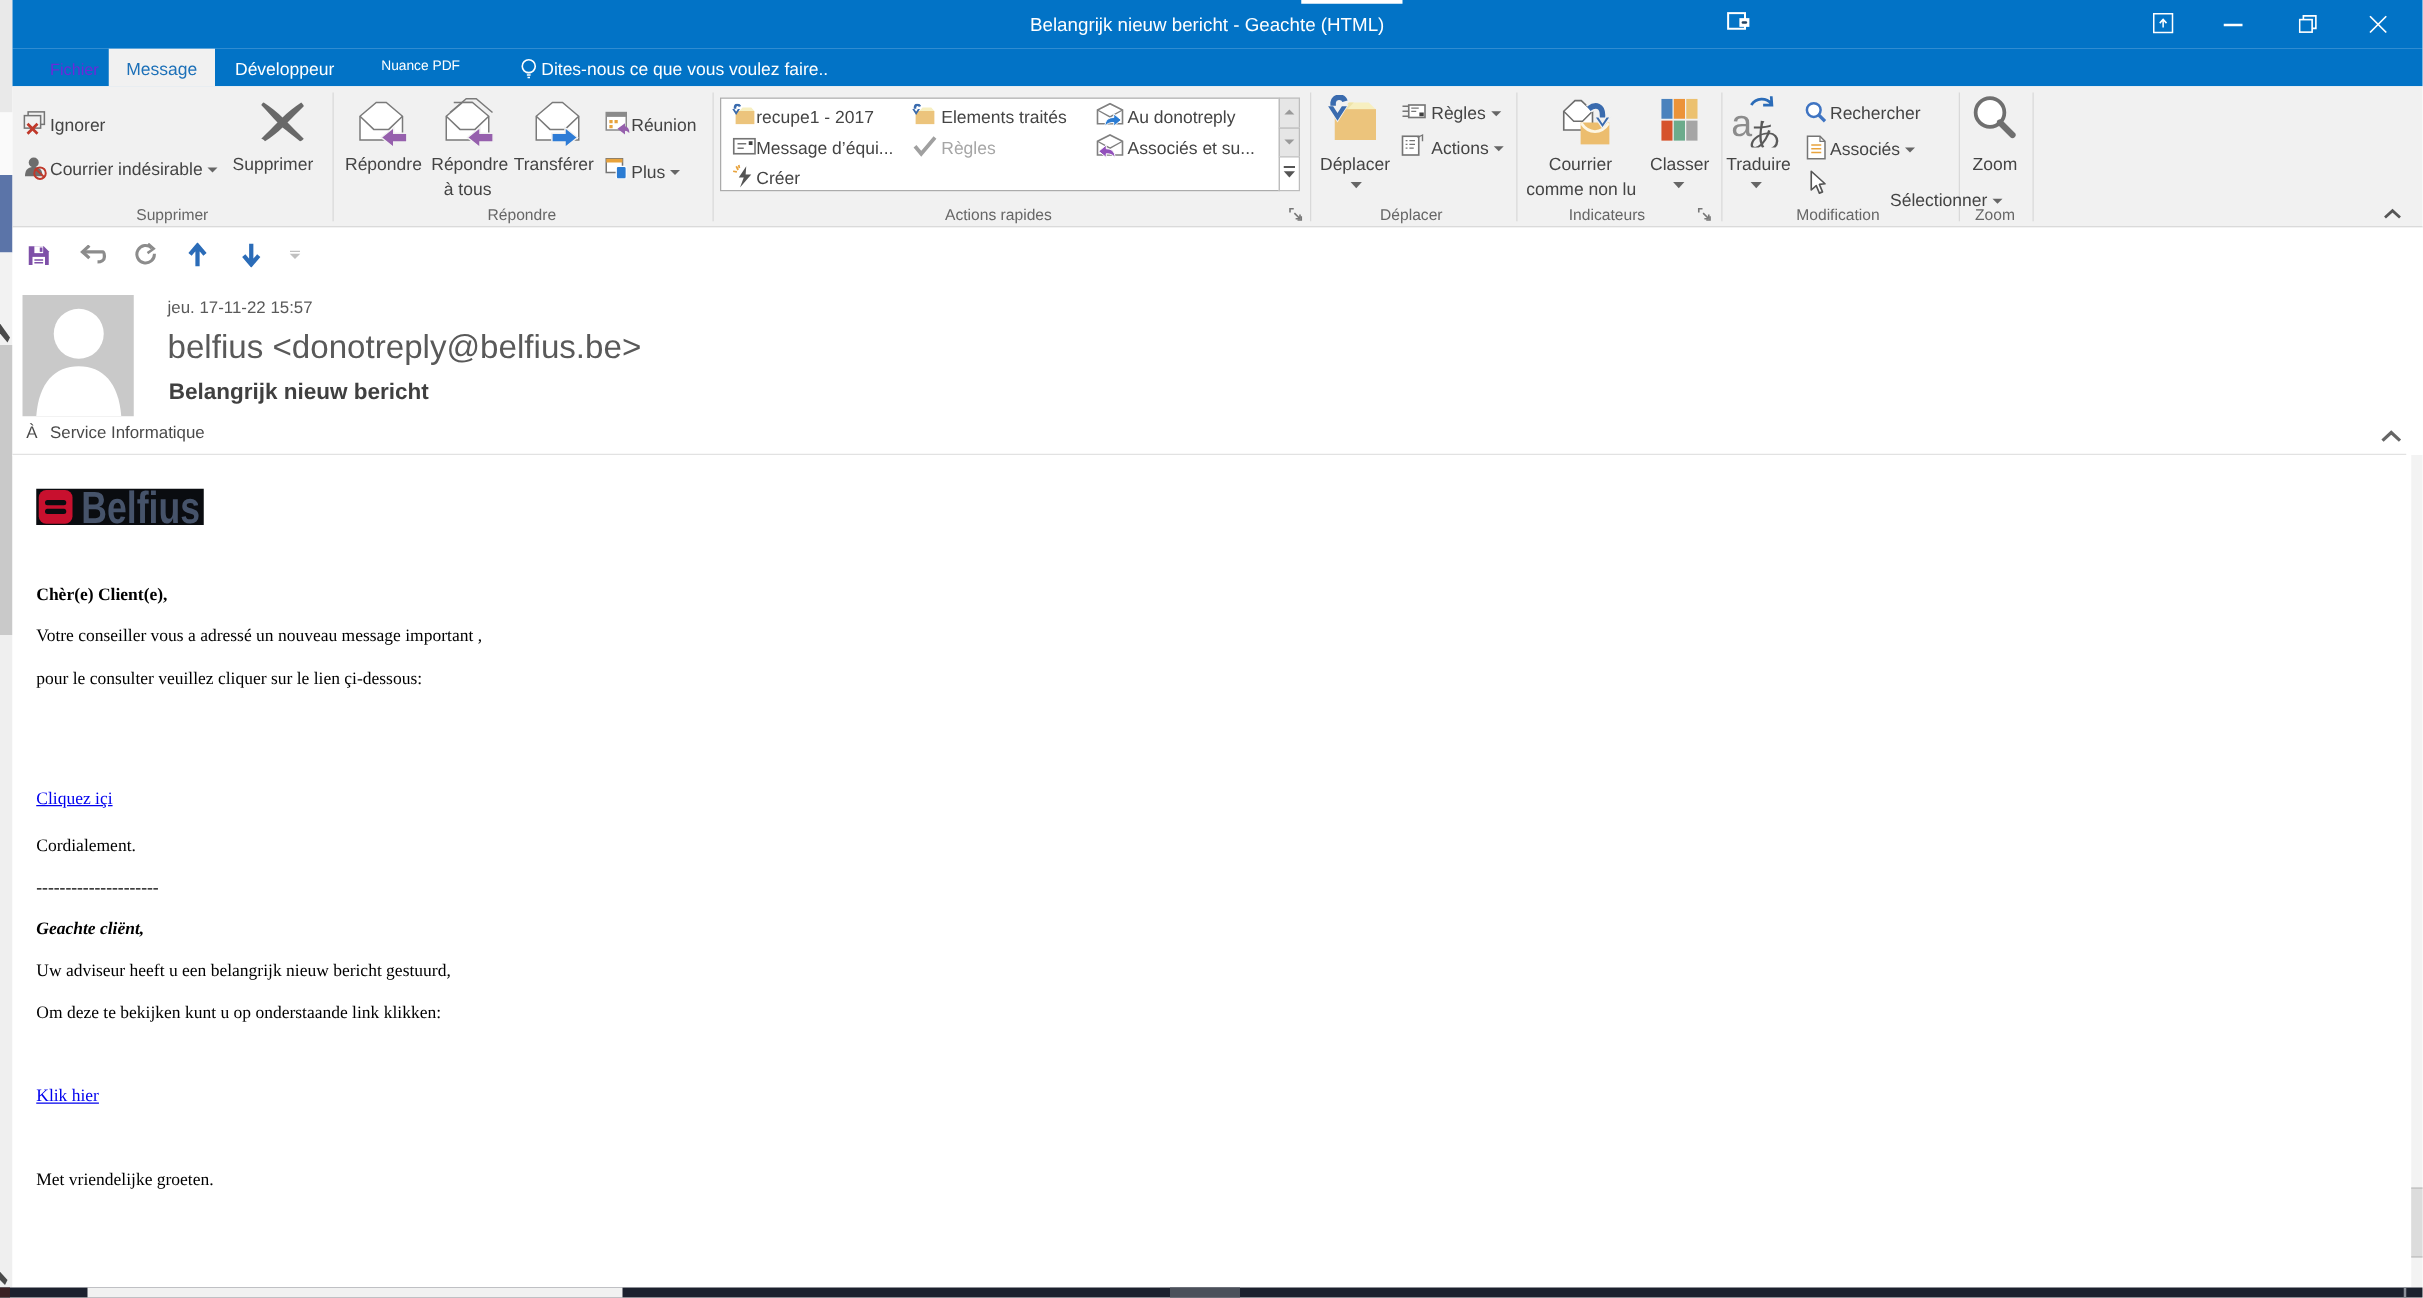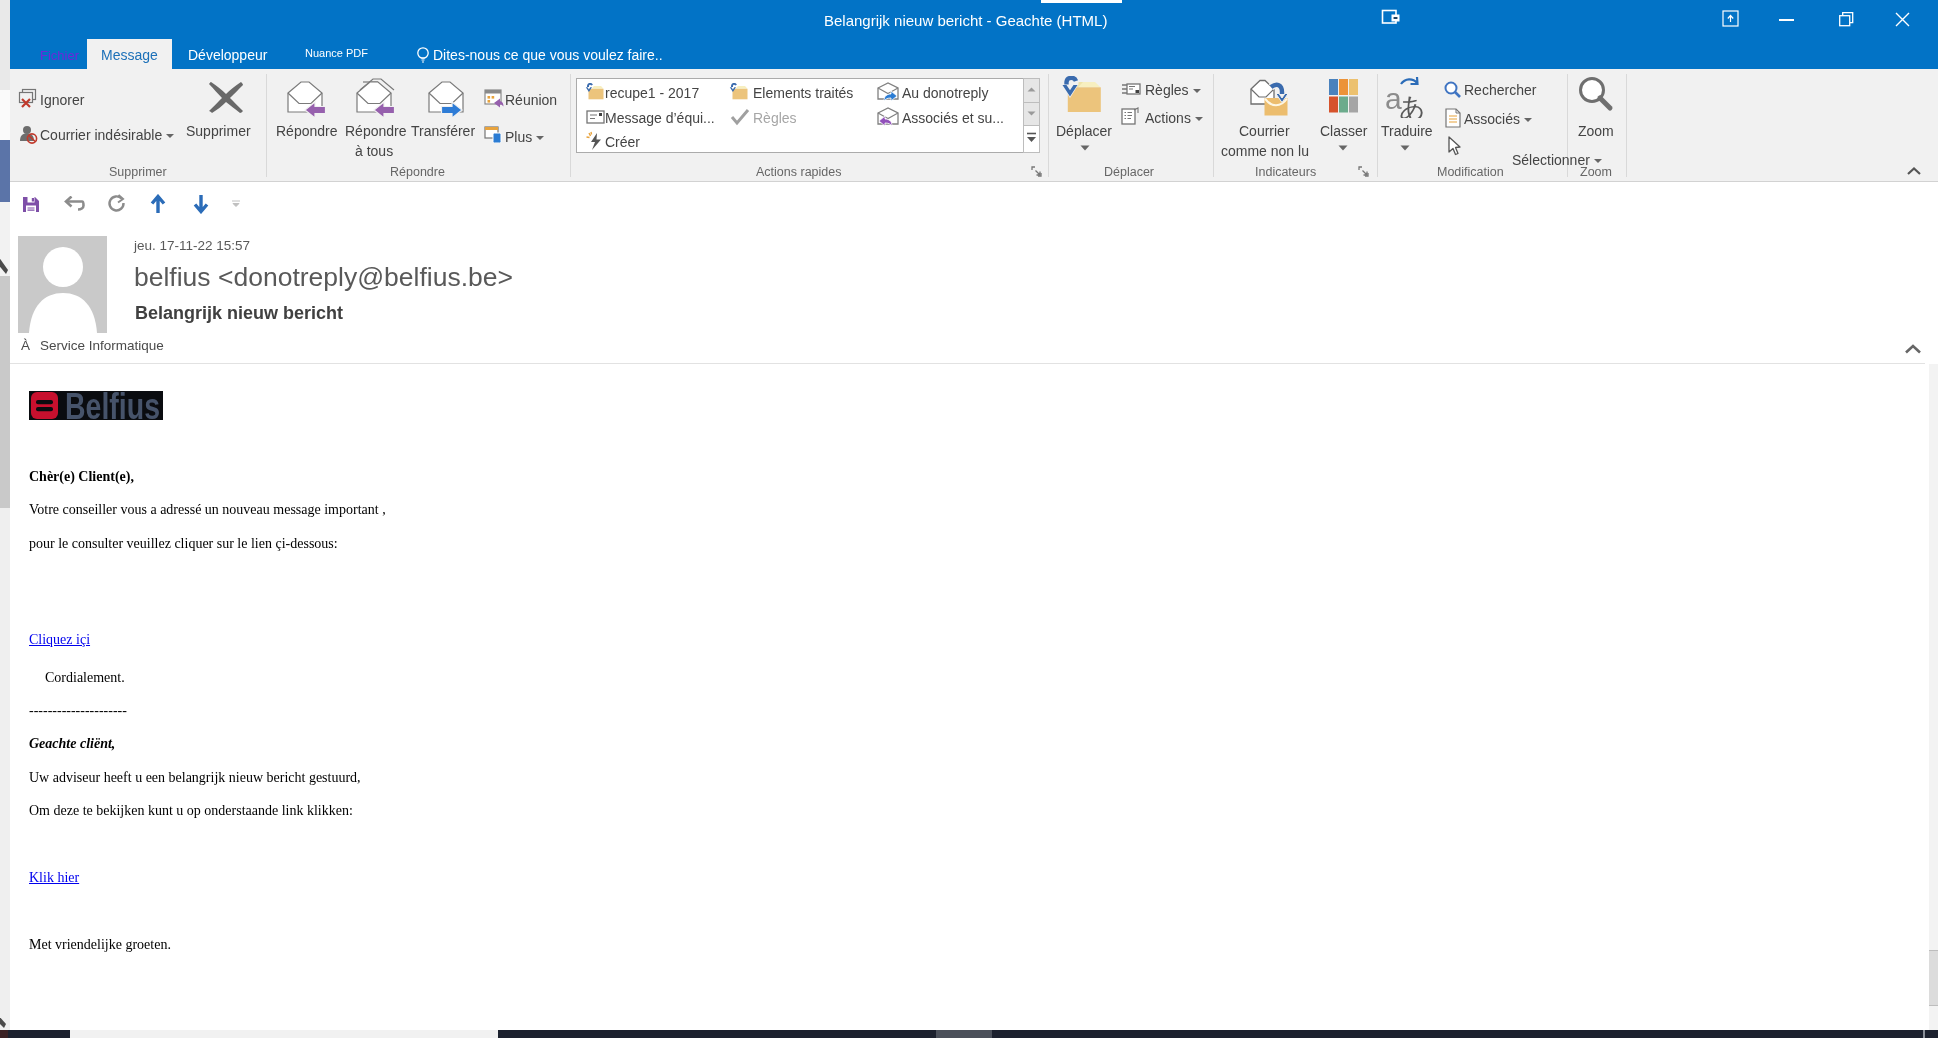--- a/index.html
+++ b/index.html
@@ -343,21 +343,21 @@
 <rect x="2" y="1" width="27" height="27" rx="6" fill="#c8102e"></rect>
 <rect x="7" y="9" width="17" height="4.2" rx="2" fill="#0a0c10"></rect>
 <rect x="7" y="16" width="17" height="4.2" rx="2" fill="#0a0c10"></rect>
 <text x="36" y="27.5" font-family="Liberation Sans,sans-serif" font-size="36" font-weight="bold" fill="#46536a" textLength="95" lengthAdjust="spacingAndGlyphs">Belfius</text>
 </svg>
 
 <div class="bodyline" style="top:469px;font-weight:bold;">Chèr(e) Client(e),</div>
 <div class="bodyline" style="top:502px;">Votre conseiller vous a adressé un nouveau message important ,</div>
 <div class="bodyline" style="top:536px;">pour le consulter veuillez cliquer sur le lien çi-dessous:</div>
 <div class="bodyline" style="top:632px;"><a style="color:#0000ee;text-decoration:underline;">Cliquez içi</a></div>
-<div class="bodyline" style="top:670px;margin-left:16px;">Cordialement.</div>
+<div class="bodyline" style="top:670px;">Cordialement.</div>
 <div class="bodyline" style="top:703px;">---------------------</div>
 <div class="bodyline" style="top:736px;font-weight:bold;font-style:italic;">Geachte cliënt,</div>
 <div class="bodyline" style="top:770px;">Uw adviseur heeft u een belangrijk nieuw bericht gestuurd,</div>
 <div class="bodyline" style="top:803px;">Om deze te bekijken kunt u op onderstaande link klikken:</div>
 <div class="bodyline" style="top:870px;"><a style="color:#0000ee;text-decoration:underline;">Klik hier</a></div>
 <div class="bodyline" style="top:937px;">Met vriendelijke groeten.</div>
 
 <div class="abs" style="left:1929px;top:364px;width:9px;height:666px;background:#f3f3f3"></div>
 <div class="abs" style="left:1929px;top:950px;width:9px;height:54px;background:#dcdcdc;border-top:1px solid #bdbdbd;border-bottom:1px solid #bdbdbd"></div>
 

